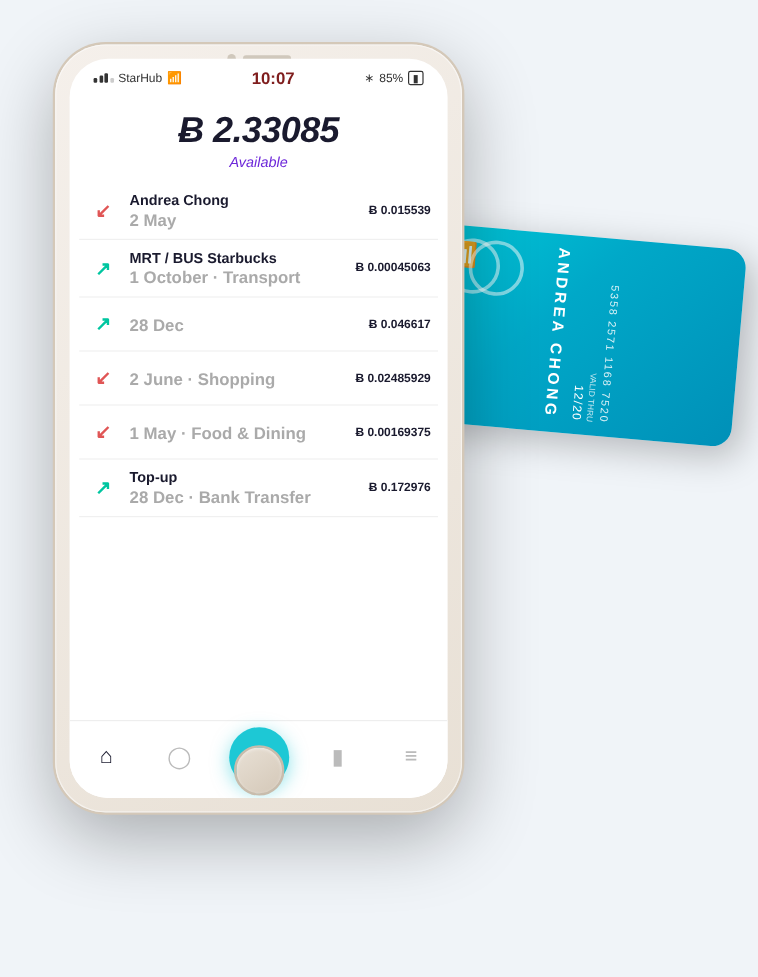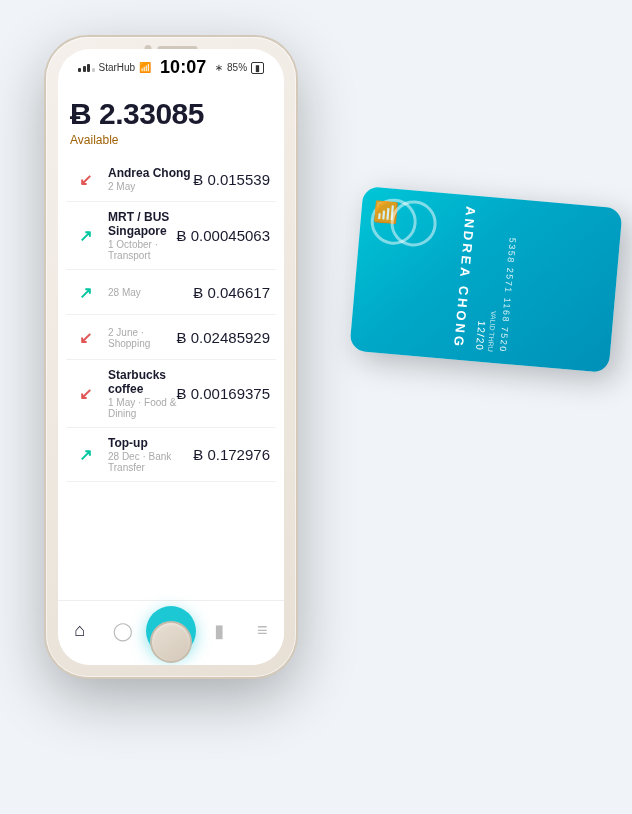--- a/index.html
+++ b/index.html
@@ -57,21 +57,21 @@
       height: 40px;
       border-radius: 50%;
       border: 3px solid rgba(255,255,255,0.5);
     }
 
     
     .phone {
       position: absolute;
       left: 20px;
       top: 20px;
-      width: 250px;
+      width: 339px;
       height: 640px;
       background: linear-gradient(145deg, #f5f0eb 0%, #e8e0d5 100%);
       border-radius: 42px;
       box-shadow: 
         0 0 0 2px #d4c8b8,
         0 20px 60px rgba(0,0,0,0.3),
         inset 0 0 0 1px rgba(255,255,255,0.5);
       z-index: 2;
       overflow: hidden;
     }
@@ -110,48 +110,49 @@
       align-items: flex-end;
     }
 
     .signal-dot {
       width: 3px;
       border-radius: 1px;
       background: #333;
     }
 
     .status-time {
-      font-size: 18px;
+      font-size: 14px;
       font-weight: 600;
-      color: #000000;
+      color: #7f1d1d;
     }
 
     .status-right {
       display: flex;
       align-items: center;
       gap: 4px;
       font-size: 10px;
     }
 
     
     .balance-area {
-      text-align: left;
-      padding: 15px 12px 10px;
+      text-align: center;
+      padding: 15px 32px 10px;
+      font-style: italic;
     }
 
     .balance-amount {
       font-size: 30px;
       font-weight: 700;
       color: #1a1a2e;
       letter-spacing: -0.5px;
     }
 
     .balance-label {
       font-size: 12px;
-      color: #a16207;
+      color: #6d28d9;
       margin-top: 2px;
     }
 
     
     .tx-list {
       padding: 0 8px;
     }
 
     .tx-item {
       display: flex;
@@ -179,28 +180,29 @@
       flex: 1;
     }
 
     .tx-name {
       font-size: 12px;
       font-weight: 600;
       color: #1a1a2e;
     }
 
     .tx-sub {
-      font-size: 10px;
+      font-size: 14px;
       color: #aaa;
       margin-top: 1px;
+      font-weight: bold;
     }
 
     .tx-amount {
-      font-size: 15px;
-      font-weight: 400;
+      font-size: 10px;
+      font-weight: 700;
       color: #1a1a2e;
       text-align: right;
       flex-shrink: 0;
     }
 
     
     .bottom-nav {
       position: absolute;
       bottom: 0;
       left: 0;
@@ -404,49 +406,48 @@
       <div class="tx-name">Andrea Chong</div>
       <div class="tx-sub">2 May</div>
     </div>
     <div class="tx-amount">Ƀ 0.015539</div>
   </div>
           <div class="tx-item">
     <div class="tx-icon">
       <span class="arrow-icon" style="color:#00c6a0;">↗</span>
     </div>
     <div class="tx-info">
-      <div class="tx-name">MRT / BUS Singapore</div>
+      <div class="tx-name">MRT / BUS Starbucks</div>
       <div class="tx-sub">1 October · Transport</div>
     </div>
     <div class="tx-amount">Ƀ 0.00045063</div>
   </div>
           <div class="tx-item">
     <div class="tx-icon">
       <span class="arrow-icon" style="color:#00c6a0;">↗</span>
     </div>
     <div class="tx-info">
-      <div class="tx-sub">28 May</div>
+      <div class="tx-sub">28 Dec</div>
     </div>
     <div class="tx-amount">Ƀ 0.046617</div>
   </div>
           <div class="tx-item">
     <div class="tx-icon">
       <span class="arrow-icon" style="color:#e05555;">↙</span>
     </div>
     <div class="tx-info">
       <div class="tx-sub">2 June · Shopping</div>
     </div>
     <div class="tx-amount">Ƀ 0.02485929</div>
   </div>
           <div class="tx-item">
     <div class="tx-icon">
       <span class="arrow-icon" style="color:#e05555;">↙</span>
     </div>
     <div class="tx-info">
-      <div class="tx-name">Starbucks coffee</div>
       <div class="tx-sub">1 May · Food &amp; Dining</div>
     </div>
     <div class="tx-amount">Ƀ 0.00169375</div>
   </div>
           <div class="tx-item">
     <div class="tx-icon">
       <span class="arrow-icon" style="color:#00c6a0;">↗</span>
     </div>
     <div class="tx-info">
       <div class="tx-name">Top-up</div>

